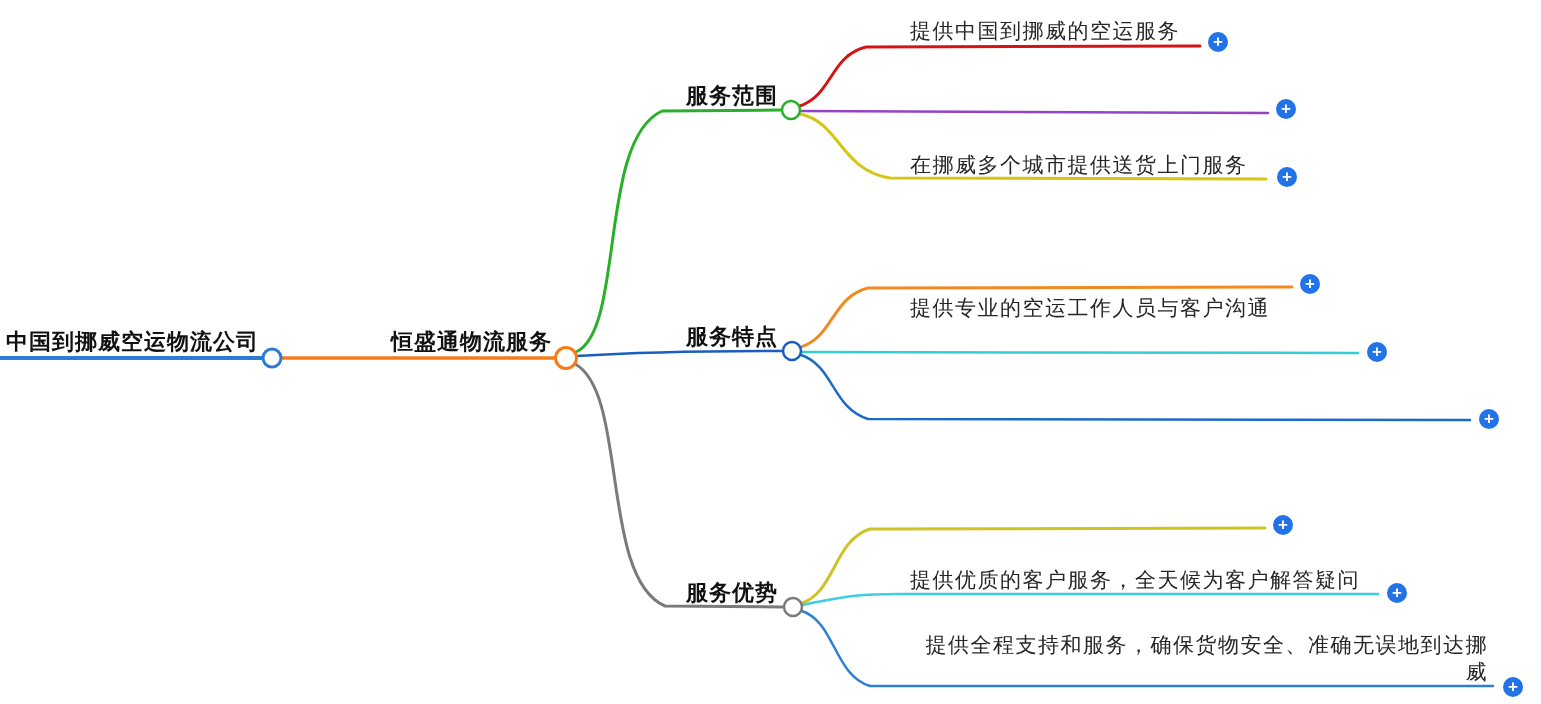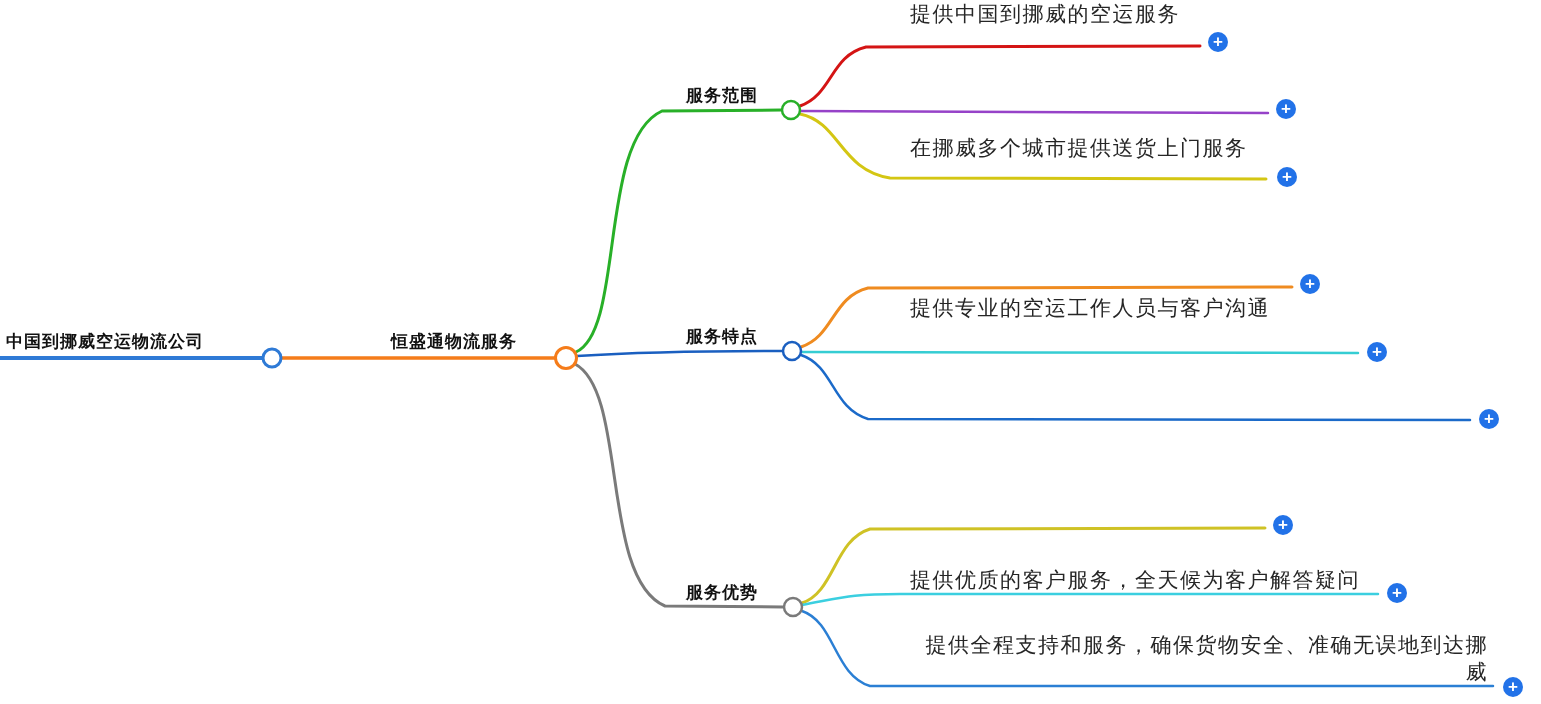--- a/index.html
+++ b/index.html
@@ -3,21 +3,21 @@
 <meta charset="utf-8">
 <style>
   html,body{margin:0;padding:0;background:#fff;}
   .canvas{
     position:relative;width:1541px;height:704px;background:#ffffff;
     font-family:"Liberation Sans","DejaVu Sans",sans-serif;overflow:hidden;
   }
   .canvas svg{position:absolute;left:0;top:0;}
   .label{
     position:absolute;color:#111;white-space:nowrap;
-    font-weight:bold;font-size:17px;line-height:24px;letter-spacing:1px;
+    font-weight:bold;font-size:22px;line-height:24px;letter-spacing:1px;
   }
   .leaf-text{
     position:absolute;color:#262626;white-space:nowrap;
     font-weight:400;font-size:21px;line-height:24px;letter-spacing:1.5px;
   }
   .leaf-text.wrap{white-space:normal;line-height:27px;text-align:right;}
   .plus-btn{
     position:absolute;width:20px;height:20px;border-radius:50%;
     background:#2272e8;color:#ffffff;font-size:17px;font-weight:bold;
     line-height:19px;text-align:center;cursor:pointer;user-select:none;
@@ -55,22 +55,22 @@
     <circle cx="792" cy="351" r="9" fill="#ffffff" stroke-width="2.5" stroke="#1a5fc0"></circle>
     <circle cx="793" cy="607" r="9" fill="#ffffff" stroke-width="2.5" stroke="#7a7a7a"></circle>
   </svg>
 
   <div class="label" style="left:6px;top:330px;">中国到挪威空运物流公司</div>
   <div class="label" style="left:391px;top:330px;">恒盛通物流服务</div>
   <div class="label" style="left:686px;top:84px;">服务范围</div>
   <div class="label" style="left:686px;top:325px;">服务特点</div>
   <div class="label" style="left:686px;top:581px;">服务优势</div>
 
-  <div class="leaf-text" style="left:910px;top:2px;">提供中国到挪威的空运服务</div>
-  <div class="leaf-text" style="left:910px;top:136px;text-align:center;">在挪威多个城市提供送货上门服务</div>
+  <div class="leaf-text" style="left:910px;top:19px;">提供中国到挪威的空运服务</div>
+  <div class="leaf-text" style="left:910px;top:153px;text-align:center;">在挪威多个城市提供送货上门服务</div>
 
   <div class="leaf-text" style="left:910px;top:260px;margin-top:36px;">提供专业的空运工作人员与客户沟通</div>
 
   <div class="leaf-text" style="left:910px;top:568px;">提供优质的客户服务，全天候为客户解答疑问</div>
   <div class="leaf-text wrap" style="left:910px;top:631px;width:578px;">提供全程支持和服务，确保货物安全、准确无误地到达挪威</div>
 
   <div class="plus-btn" style="left:1208px;top:32px;">+</div>
   <div class="plus-btn" style="left:1276px;top:99px;">+</div>
   <div class="plus-btn" style="left:1277px;top:167px;">+</div>
   <div class="plus-btn" style="left:1300px;top:274px;">+</div>

